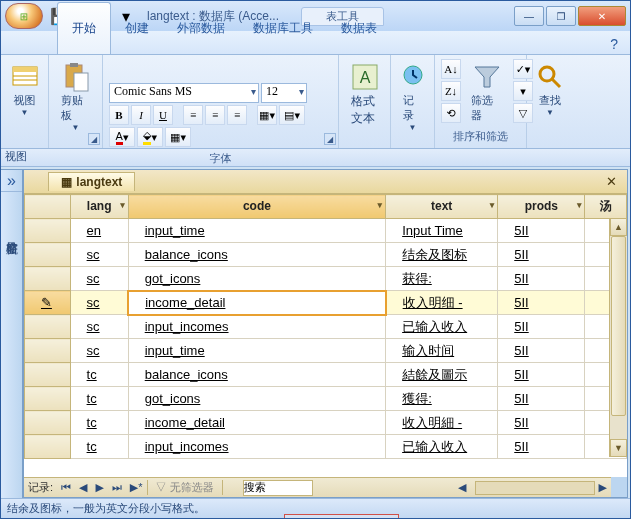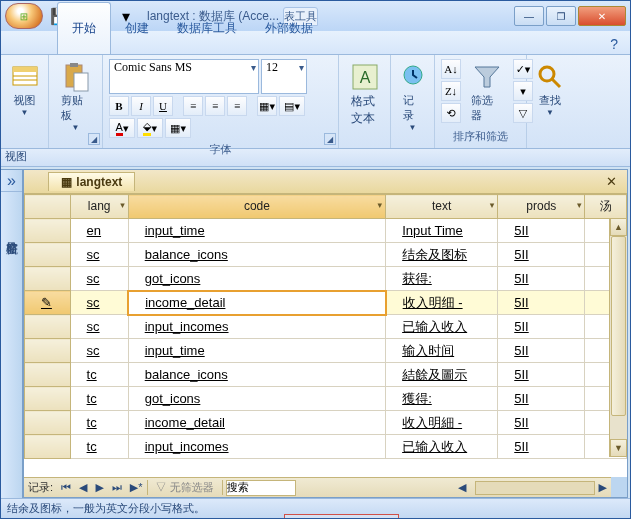--- a/index.html
+++ b/index.html
@@ -2,56 +2,56 @@
 <html><head>
 <meta charset="utf-8">
 <style>
 * { margin: 0; padding: 0; box-sizing: border-box; font-family: "Microsoft YaHei", Tahoma, sans-serif; }
 body { width: 631px; height: 519px; background: #cfe2f3; overflow: hidden; border: 1px solid #2a5a9e; position: relative; }
 
 .titlebar { height: 30px; background: linear-gradient(#d9e8fb,#bcd6f6); display: flex; align-items: center; padding: 0 4px; }
 .office-btn { width: 38px; height: 26px; border-radius: 18px; background: radial-gradient(circle at 40% 30%, #fff 10%, #f8c97a 40%, #d97a2a 80%); border: 1px solid #a66; margin-right: 6px; display:flex;align-items:center;justify-content:center;font-size:10px;color:#5a2; }
 .qat-icon { width: 18px; height: 18px; margin: 0 2px; display:inline-flex;align-items:center;justify-content:center; }
 .title-text { font-size: 12px; color: #3a5b8c; margin-left: 10px; }
-.tools-tab { background:#e8f0fb; border:1px solid #a8c3e6; border-radius:3px 3px 0 0; padding:1px 0; font-size:11px; color:#3a5b8c; margin-left:4px; }
+.tools-tab { background:#e8f0fb; border:1px solid #a8c3e6; border-radius:3px 3px 0 0; padding:1px 24px; font-size:11px; color:#3a5b8c; margin-left:22px; }
 .win-controls { margin-left: auto; display: flex; }
 .win-btn { width: 30px; height: 20px; border: 1px solid #7a9fc8; background: linear-gradient(#eaf2fc,#c9ddf4); display:flex;align-items:center;justify-content:center;font-size:10px;color:#2a4a7a; border-radius:2px; margin-left:2px;}
 .win-btn.close { width:48px; background: linear-gradient(#f19e7e,#d94d2e); color:#fff; border-color:#a83; }
 
 .ribbon-tabs { height: 24px; background: linear-gradient(#e7f1fd,#d6e6fa); display:flex; align-items:flex-end; padding-left:56px; border-bottom:1px solid #9bb9dd; }
 .ribbon-tab { padding: 17px 14px; font-size: 12px; color: #2a5a9e; cursor:pointer; }
 .ribbon-tab.active { background: linear-gradient(#fdfefe,#eaf2fc); border:1px solid #9bb9dd; border-bottom:none; border-radius:3px 3px 0 0; color:#15428b; }
 .help-icon { margin-left:auto; margin-right:8px; color:#2a5a9e; font-size:14px; padding:2px 4px; }
 
 .ribbon-body { height: 94px; background: linear-gradient(#eaf2fc,#d3e3f7); border-bottom:1px solid #9bb9dd; display:flex; }
 .ribbon-group { border-right:1px solid #b8cee8; padding:4px 6px 2px 6px; display:flex; flex-direction:column; position:relative; }
 .group-label { font-size:11px; color:#3a5b8c; text-align:center; margin-top:auto; padding:2px 0; }
 .big-btn { display:flex; flex-direction:column; align-items:center; font-size:11px; color:#2a4a7a; padding:2px 6px; }
 .big-btn svg, .big-btn .ic { width:32px; height:32px; }
 .font-row { display:flex; align-items:center; gap:2px; margin-bottom:2px; }
-.font-combo { height:35px; border:1px solid #9bb9dd; background:#fff; font-family:"Comic Sans MS",cursive; font-size:12px; padding:0 14px 0 4px; position:relative; }
+.font-combo { height:20px; border:1px solid #9bb9dd; background:#fff; font-family:"Comic Sans MS",cursive; font-size:12px; padding:0 14px 0 4px; position:relative;margin-top:24px; }
 .font-combo::after { content:"▾"; position:absolute; right:2px; top:2px; font-size:10px; color:#3a5b8c; }
 .small-btn { width:20px; height:20px; border:1px solid #c8d8ee; background:linear-gradient(#fdfdfe,#e3edf9); display:flex;align-items:center;justify-content:center; font-size:11px; font-family:Tahoma; }
 .ribbon-icon-stack { display:flex; flex-direction:column; gap:2px; }
 .dialog-launcher { position:absolute; right:2px; bottom:3px; width:12px; height:12px; border:1px solid #9bb9dd; font-size:8px; display:flex;align-items:center;justify-content:center; color:#3a5b8c; }
 
 .subhdr { height:18px; background:linear-gradient(#e2edfb,#cfe0f6); border-bottom:1px solid #9bb9dd; font-size:11px; color:#2a4a7a; padding-left:4px; }
 
 .content { position:absolute; top:168px; bottom:20px; left:22px; right:2px; background:#bcd6f0; border:1px solid #7a9fc8; }
 .navpane { position:absolute; top:168px; bottom:20px; left:0; width:22px; background:linear-gradient(90deg,#d9e8fb,#bcd6f0); border-right:1px solid #7a9fc8; border-top:1px solid #7a9fc8;}
 .nav-collapse { height:22px; display:flex;align-items:center;justify-content:center; color:#2a5a9e; border-bottom:1px solid #9bb9dd; }
 .nav-label { writing-mode:vertical-rl; font-size:12px; color:#2a4a7a; margin:40px auto; }
 
 .obj-tab { height:24px; background:linear-gradient(#f2e7c8,#e9d89e); display:flex; align-items:center; border-bottom:1px solid #c5b57a; }
 .obj-tab .tab { background:linear-gradient(#fffbe8,#f3e3ad); border:1px solid #c5b57a; border-bottom:none; padding:2px 12px; font-size:12px; font-weight:bold; color:#4a3a10; display:flex; align-items:center; gap:4px; margin-left:24px; }
 .obj-tab .close { margin-left:auto; margin-right:6px; color:#4a3a10; font-size:13px; padding:0 4px; }
 
 .grid { position:absolute; top:24px; bottom:20px; left:0; right:0; overflow:hidden; background:#fff; }
 table { border-collapse:collapse; width:100%; font-family:"Comic Sans MS",cursive; font-size:13px; color:#000; }
-th { background:linear-gradient(#f5f0dc,#ece1bd); border:1px solid #c5b57a; font-weight:normal; font-size:12px; padding:3px 4px; position:relative; color:#222; font-family:Tahoma; }
+th { background:linear-gradient(#f5f0dc,#ece1bd); border:1px solid #c5b57a; font-weight:bold; font-size:12px; padding:3px 4px; position:relative; color:#222; font-family:Tahoma; }
 th .drop { position:absolute; right:3px; top:5px; font-size:9px; color:#6a5a2a; }
 td { border:1px solid #d8d2c0; padding:2px 16px; height:24px; white-space:nowrap; overflow:hidden;text-decoration:underline; }
 td.rowhdr { background:linear-gradient(#f5f0dc,#ece1bd); border:1px solid #c5b57a; width:22px; }
 tr.sel td { background:#fffbd6; }
 tr.sel td.rowhdr { background:linear-gradient(#f8dca0,#f0c870); }
 tr.sel td.editcell { border:2px solid #e8a030; background:#fff; }
 .col-lang{width:56px} .col-code{width:248px} .col-text{width:108px} .col-prods{width:84px} .col-rest{width:40px}
 th.code-hdr { background:linear-gradient(#f8dca0,#f0c870); }
 
 .ime { position:absolute; left:260px; top:344px; width:115px; height:102px; border:1px solid #d05048; background:rgba(255,245,245,0.3); pointer-events:none; z-index:5; }
@@ -83,22 +83,23 @@
   <div class="win-controls">
     <div class="win-btn">—</div>
     <div class="win-btn">❐</div>
     <div class="win-btn close">✕</div>
   </div>
 </div>
 
 <div class="ribbon-tabs">
   <div class="ribbon-tab active">开始</div>
   <div class="ribbon-tab">创建</div>
+  <div class="ribbon-tab">外部数据</div>
   <div class="ribbon-tab">数据库工具</div>
-  <div class="ribbon-tab">外部数据</div>
+  <div class="ribbon-tab">数据表</div>
   <div class="help-icon">?</div>
 </div>
 
 <div class="ribbon-body">
   <div class="ribbon-group" style="width:48px">
     <div class="big-btn">
       <svg class="ic" viewBox="0 0 32 32">
           <rect x="4" y="6" width="24" height="18" fill="#fff" stroke="#c90"></rect>
           <rect x="4" y="6" width="24" height="5" fill="#f0d070"></rect>
           <line x1="4" y1="15" x2="28" y2="15" stroke="#c90"></line>
@@ -323,21 +324,21 @@
   </div>
 
   <div class="recnav">
     <span style="padding:0 4px">记录:</span>
     <span class="btn">⏮</span>
     <span class="btn">◀</span>
     <span class="btn">▶</span>
     <span class="btn">⏭</span>
     <span class="btn">▶*</span>
     <span style="padding:0 8px;color:#888;border-left:1px solid #c5b57a;border-right:1px solid #c5b57a">▽ <span>无筛选器</span></span>
-    <input style="width: 70px; margin-left: 3px;" value="搜索">
+    <input style="width: 70px; margin-left: 20px;" value="搜索">
     <span class="btn" style="margin-left:auto;margin-right:4px">◀</span>
     <span style="width:120px;height:14px;background:#e5dbb9;border:1px solid #c5b57a"></span>
     <span class="btn">▶</span>
   </div>
 </div>
 
 <div class="statusbar">
   <span>结余及图标，一般为英文分段小写格式。</span>
 </div>
 

